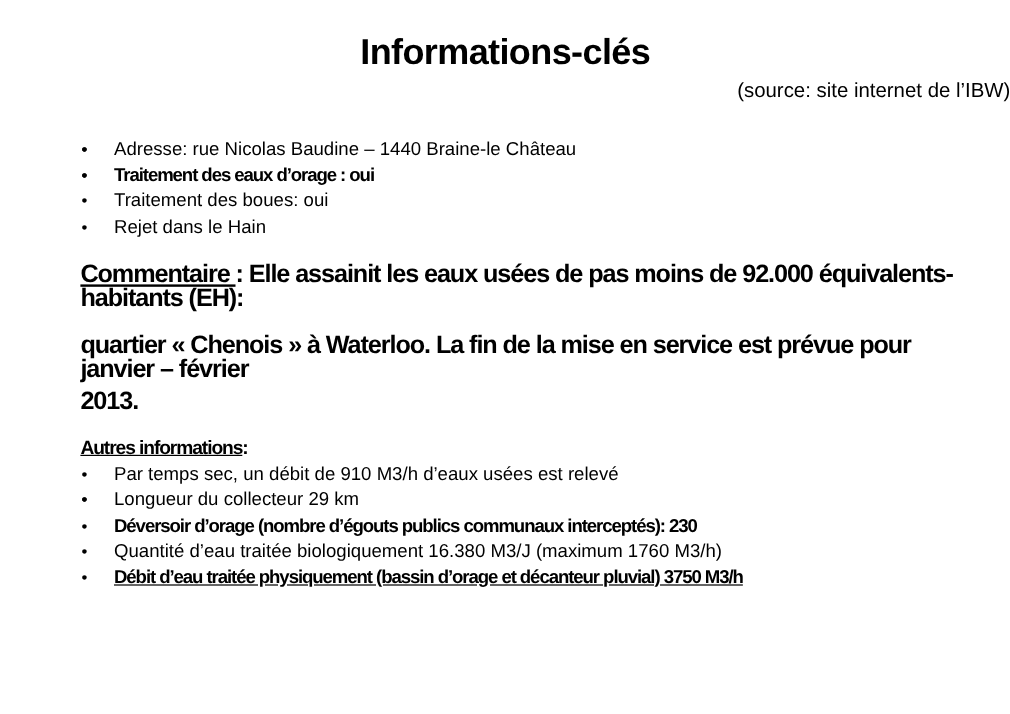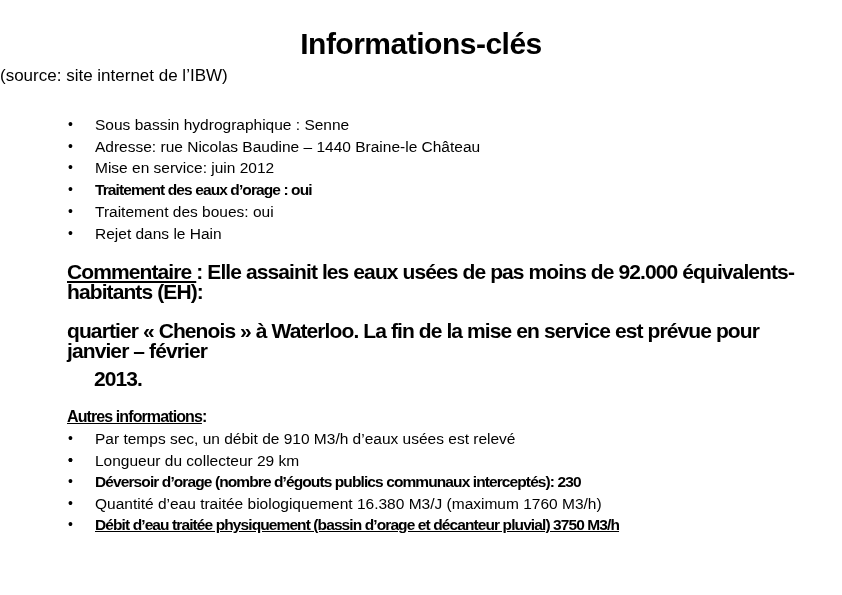--- a/index.html
+++ b/index.html
@@ -19,21 +19,21 @@
   .title {
     margin: 27px 0 0 0;
     text-align: center;
     font-size: 30px;
     line-height: 34px;
     font-weight: 700;
     letter-spacing: -0.5px;
   }
   .subtitle {
     margin-top: 4px;
-    text-align: left;
+    text-align: right;
     font-size: 17px;
     line-height: 22px;
   }
   ul.facts {
     list-style: none;
     margin: 27px 0 0 0;
     padding: 0 78px 0 68px;
   }
   ul.facts li {
     position: relative;
@@ -54,21 +54,20 @@
   .u {
     text-decoration: underline;
   }
   .commentaire {
     margin: 18px 40px 0 67px;
     font-size: 21px;
     line-height: 19.7px;
   }
   .commentaire .last-line {
     margin-top: 8px;
-    margin-left: 27px;
   }
   .autres-head {
     margin: 19px 0 0 67px;
     font-size: 16px;
     line-height: 19px;
   }
   ul.facts.autres {
     margin-top: 2px;
   }
   ul.facts.autres li {
@@ -80,29 +79,27 @@
 
 <div class="slide" style="background: rgb(255, 255, 255); color: rgb(0, 0, 0);">
 
   <h1 class="title">Informations-clés</h1>
   <div class="subtitle">(source: site internet de l’IBW)</div>
 
   <ul class="facts">
 
   <li>
         <span class="dot">•</span>
-        <span class="txt">Sous bassin hydrographique : Senne</span>
       </li>
       <li>
         <span class="dot">•</span>
         <span class="txt">Adresse: rue Nicolas Baudine – 1440 Braine-le Château</span>
       </li>
       <li>
         <span class="dot">•</span>
-        <span class="txt">Mise en service: juin 2012</span>
       </li>
       <li>
         <span class="dot">•</span>
         <span class="txt narrow-bold">Traitement des eaux d’orage : oui</span>
       </li>
       <li>
         <span class="dot">•</span>
         <span class="txt">Traitement des boues: oui</span>
       </li>
       <li>

